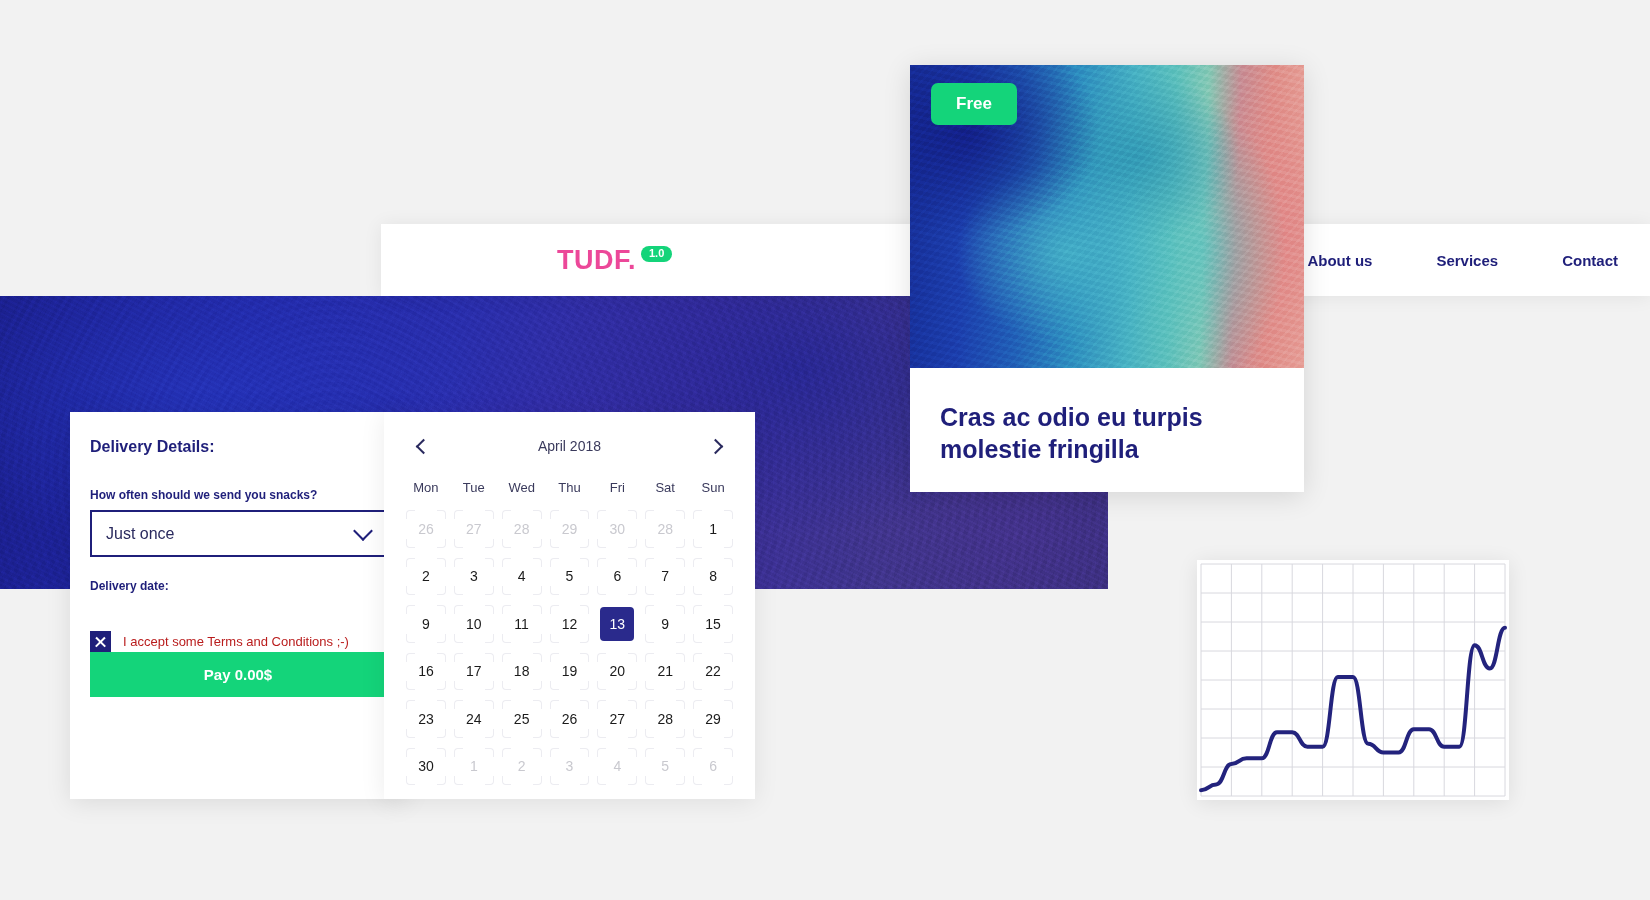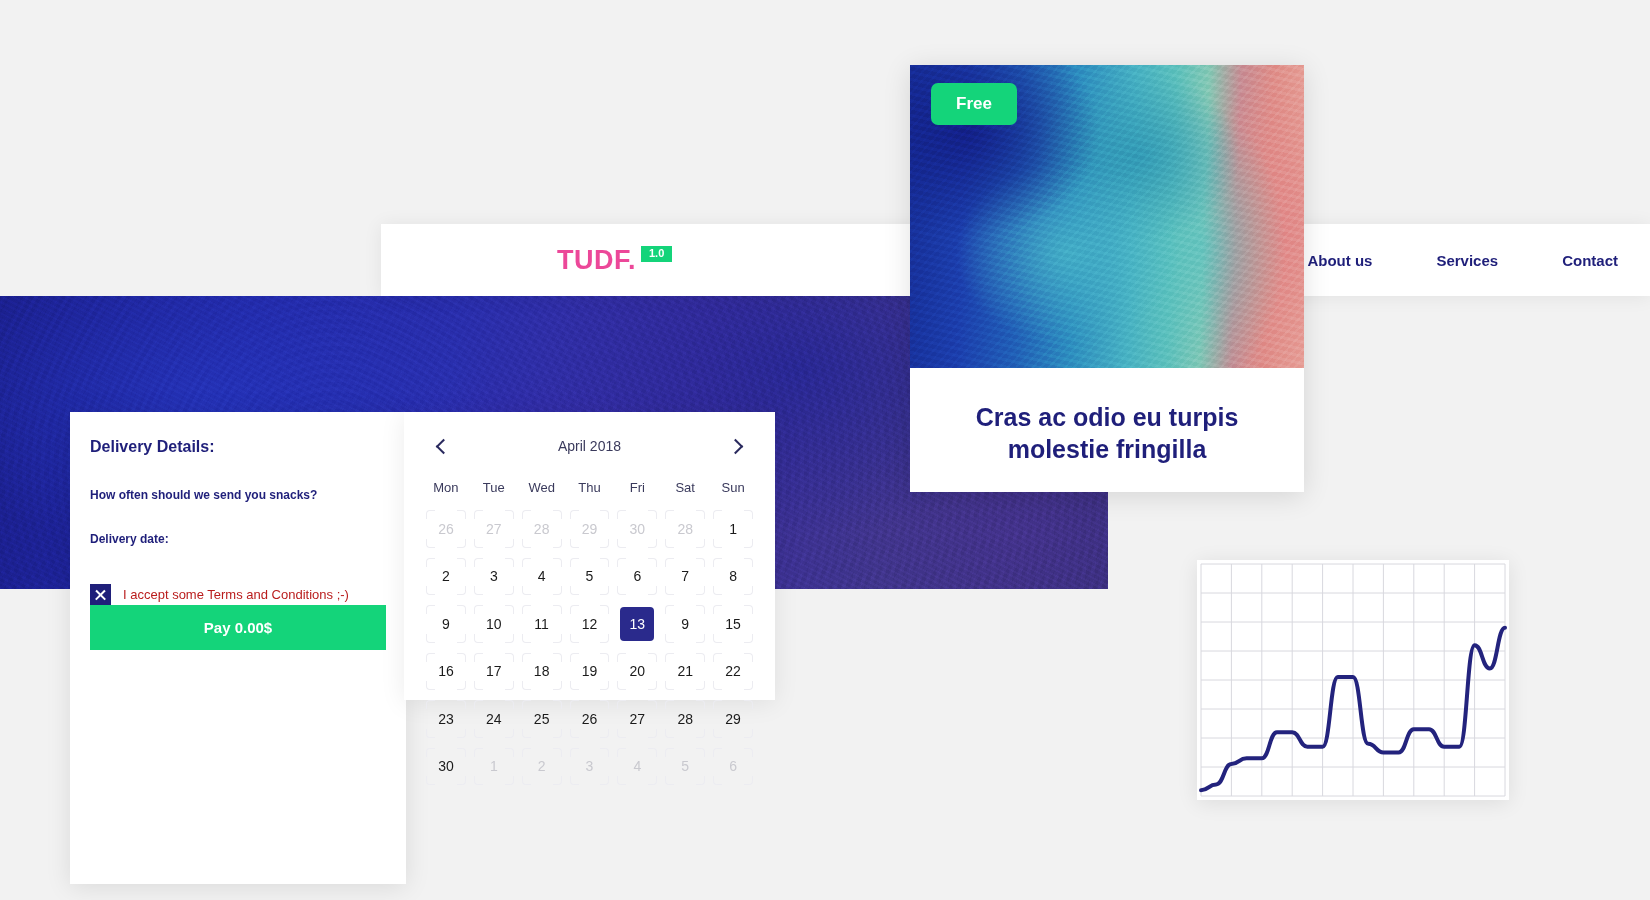--- a/index.html
+++ b/index.html
@@ -65,21 +65,21 @@
     color: #ec4899;
     letter-spacing: .5px;
   }
   .brand-badge {
     margin-left: 5px;
     margin-top: 1px;
     background: #14d47a;
     color: #ffffff;
     font-size: 11px;
     font-weight: bold;
-    border-radius: 0;
+    border-radius: 8px;
     padding: 2px 8px 3px;
     line-height: 1;
   }
   .nav-links {
     position: absolute;
     right: 0;
     display: flex;
     align-items: center;
     gap: 0;
   }
@@ -91,21 +91,21 @@
     white-space: nowrap;
     cursor: pointer;
   }
 
   
   .delivery-panel {
     position: absolute;
     left: 70px;
     top: 412px;
     width: 336px;
-    height: 472px;
+    height: 387px;
     background: #ffffff;
     box-shadow: 0 3px 24px rgba(0,0,0,.10);
     padding: 26px 20px 8px 20px;
   }
   .panel-title {
     font-size: 16px;
     font-weight: bold;
     color: #1f1f7a;
     margin-bottom: 32px;
   }
@@ -169,24 +169,24 @@
     justify-content: center;
     border: none;
     width: 100%;
     font-family: "Liberation Sans", sans-serif;
     cursor: pointer;
   }
 
   
   .calendar {
     position: absolute;
-    left: 404px;
+    left: 384px;
     top: 412px;
     width: 371px;
-    height: 288px;
+    height: 387px;
     background: #ffffff;
     box-shadow: 0 3px 24px rgba(0,0,0,.08);
     padding: 14px 18px 0;
   }
   .cal-head {
     display: flex;
     align-items: center;
     justify-content: space-between;
     height: 40px;
     padding: 0 16px;
@@ -242,21 +242,20 @@
 
   
   .product-card {
     position: absolute;
     left: 910px;
     top: 65px;
     width: 394px;
     height: 427px;
     background: #ffffff;
     box-shadow: 0 4px 26px rgba(0,0,0,.12);
-    text-align: center;
   }
   .card-image {
     position: relative;
     width: 100%;
     height: 303px;
     overflow: hidden;
     background:
       radial-gradient(ellipse 180px 140px at 14% 22%, rgba(18,30,135,.95) 0%, rgba(18,30,135,0) 75%),
       radial-gradient(ellipse 160px 130px at 40% 62%, rgba(72,180,200,.85) 0%, rgba(72,180,200,0) 70%),
       radial-gradient(ellipse 140px 120px at 58% 30%, rgba(46,150,180,.8) 0%, rgba(46,150,180,0) 72%),
@@ -322,20 +321,24 @@
       <div class="nav-link">About us</div>
       <div class="nav-link">Services</div>
       <div class="nav-link">Contact</div>
     </div>
   </div>
 
   <div class="delivery-panel">
     <div class="panel-title">Delivery Details:</div>
 
     <div class="field-label">How often should we send you snacks?</div>
+    <div class="select-box">
+      <span class="select-value">Just once</span>
+      <span class="chev chev-down"></span>
+    </div>
 
     <div class="gap-28"></div>
 
     <div class="field-label">Delivery date:</div>
 
     <div class="gap-30"></div>
 
     <div class="terms-row">
       <span class="checkbox"></span>
       <span class="terms-text">I accept some Terms and Conditions ;-)</span>

